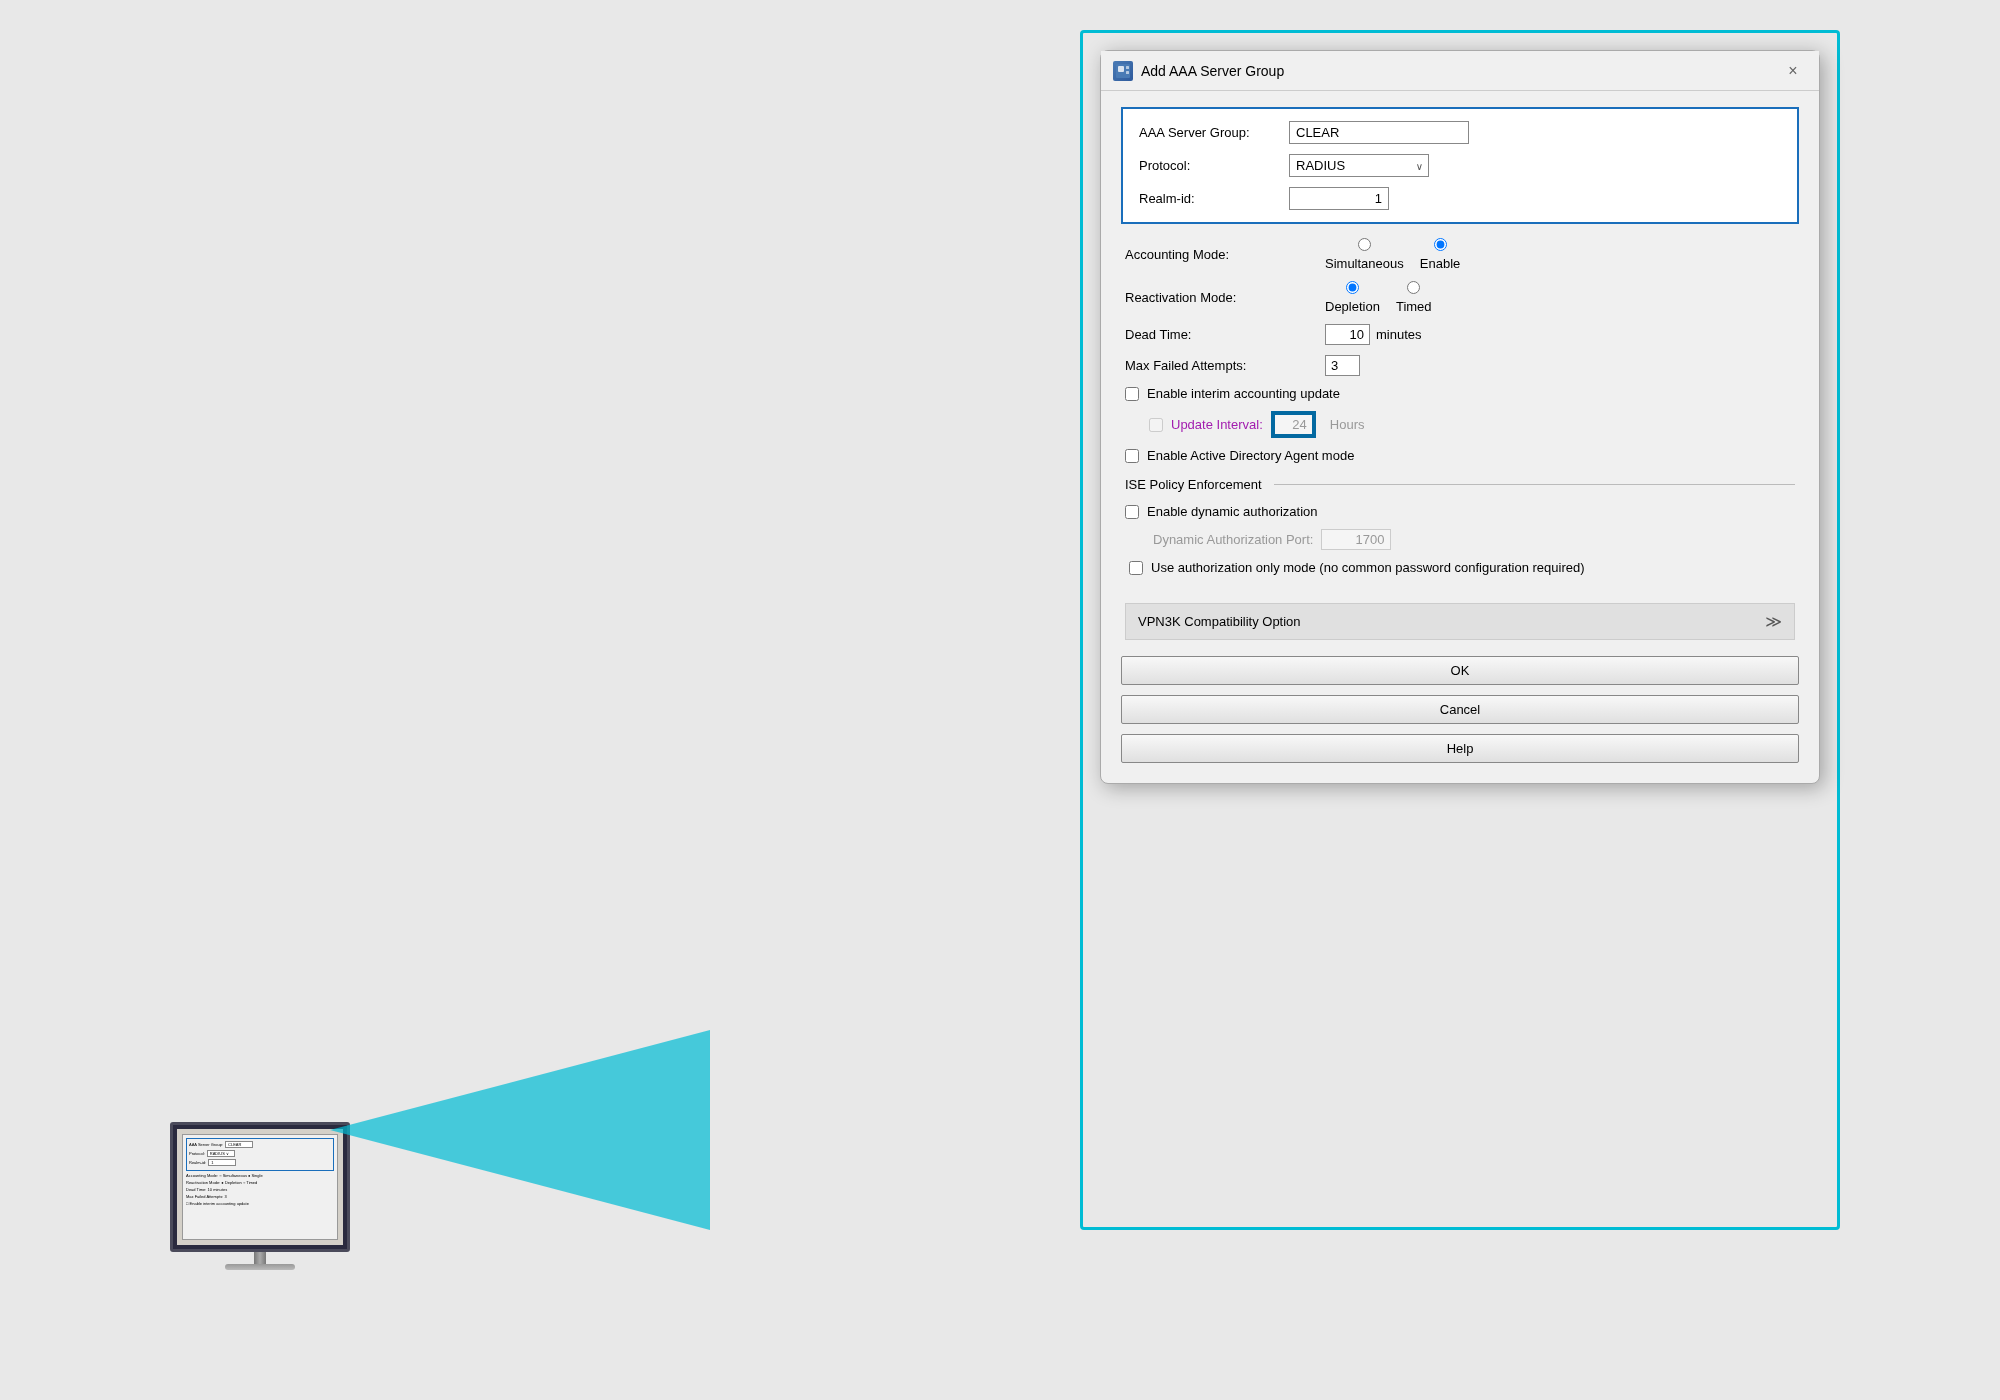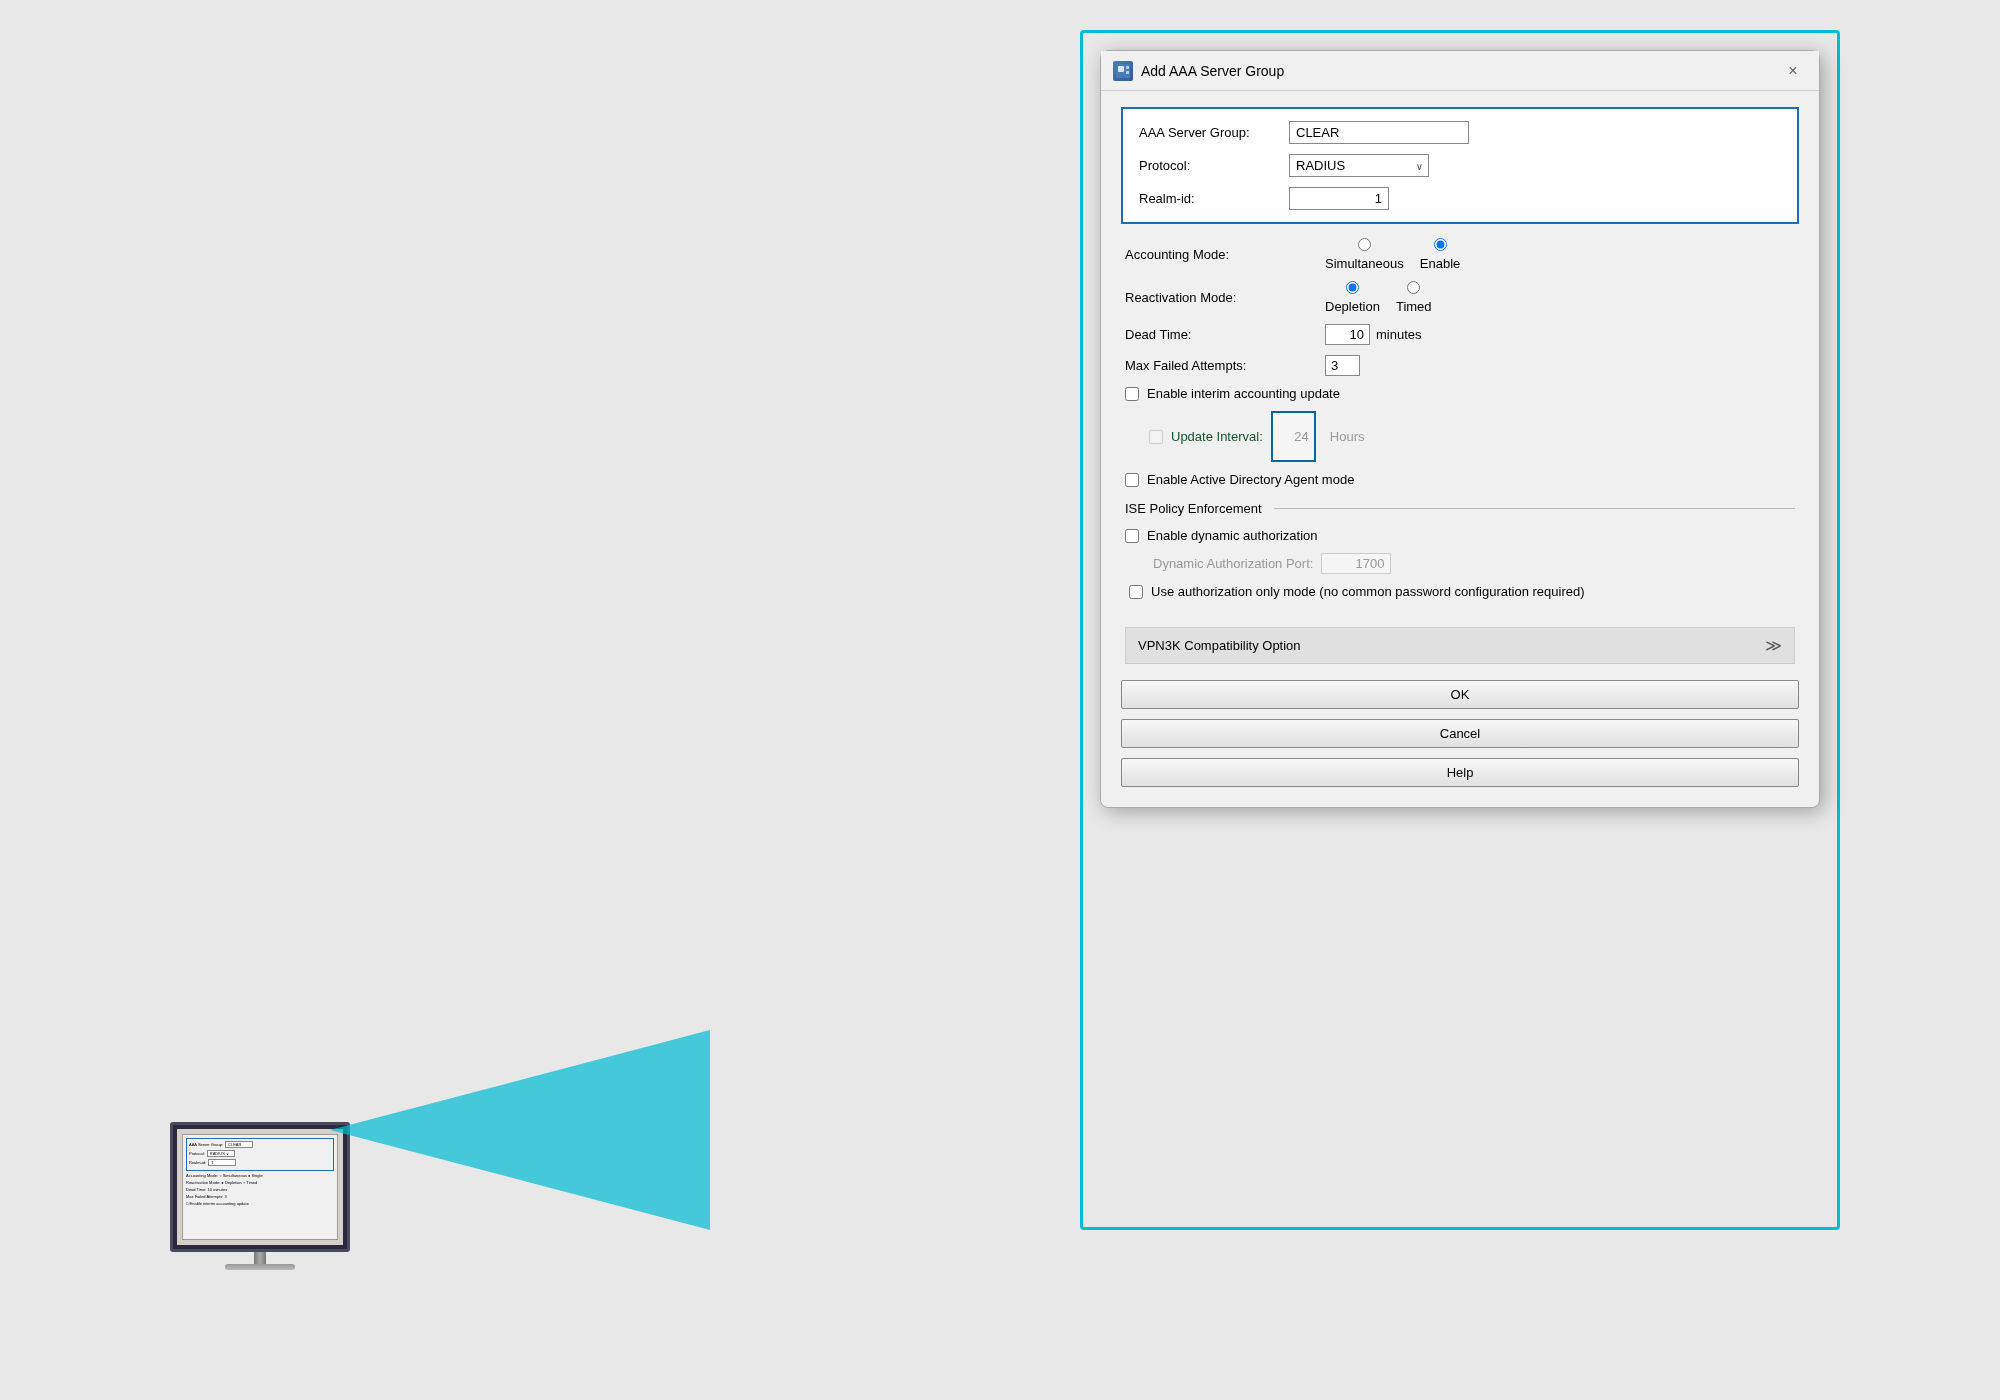--- a/index.html
+++ b/index.html
@@ -231,28 +231,28 @@
     }
 
     .sub-checkbox-input {
       width: 14px;
       height: 14px;
       cursor: pointer;
     }
 
     .update-label {
       font-size: 13px;
-      color: #14532d;
+      color: #a21caf;
     }
 
     .update-input {
       width: 45px;
-      border: 2px solid #0369a1;
+      border: 4px solid #0369a1;
       background: #f5f5f5;
-      padding: 16px 5px;
+      padding: 2px 5px;
       font-size: 13px;
       font-family: inherit;
       text-align: right;
       color: #999;
     }
 
     .hours-label {
       font-size: 13px;
       color: #999;
       margin-left: 6px;

